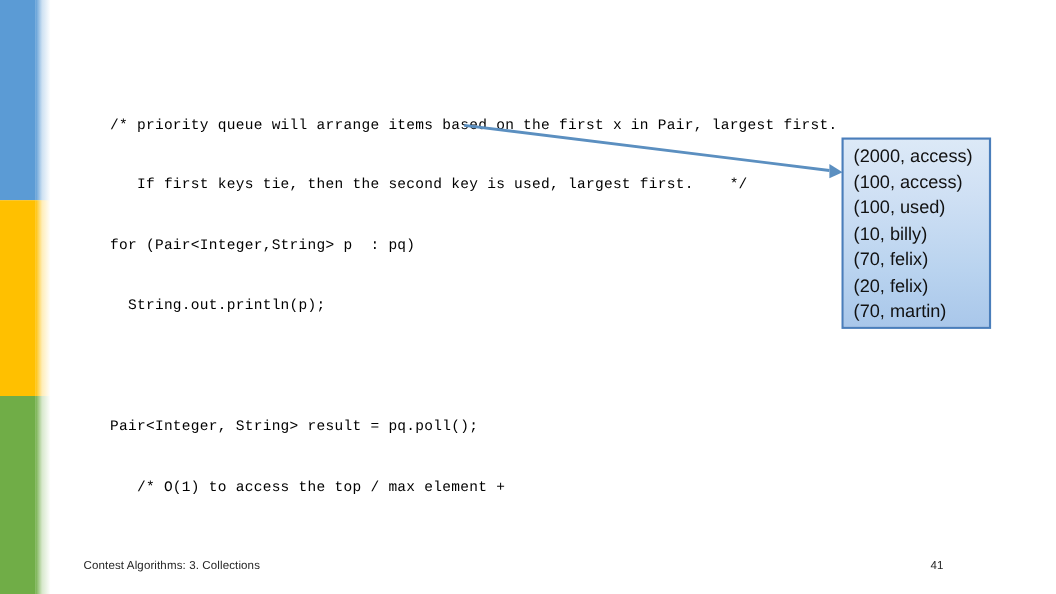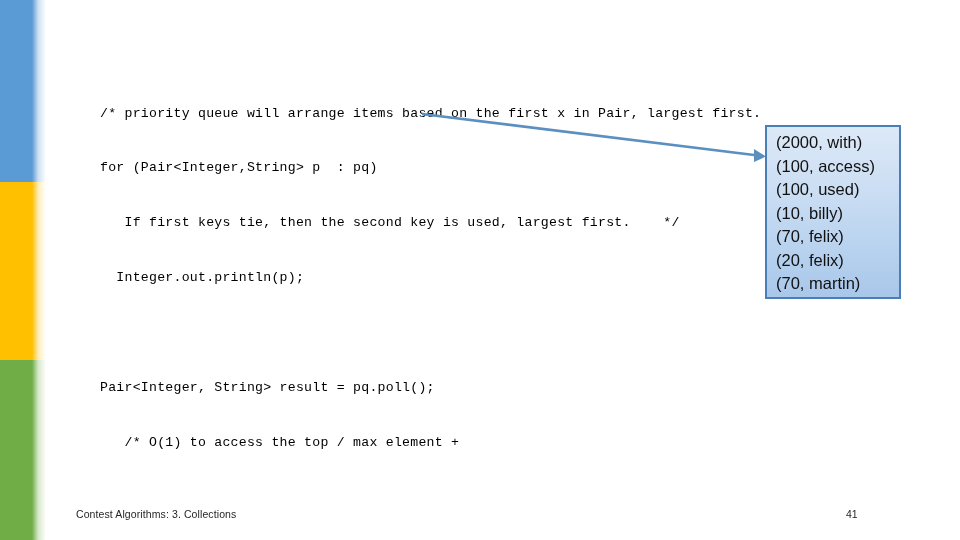--- a/index.html
+++ b/index.html
@@ -142,23 +142,23 @@
     <div class="sidebar-block" id="bar-green">
       <div class="solid"></div>
       <div class="fade"></div>
     </div>
   </div>
 
   <div class="code-area">
 
     <div class="code-block">
       <div class="code-line">/* priority queue will arrange items based on the first x in Pair, largest first.</div>
+      <div class="code-line">   If first keys tie, then the second key is used, largest first.    */</div>
       <div class="code-line">for (Pair&lt;Integer,String&gt; p  : pq)</div>
-      <div class="code-line">   If first keys tie, then the second key is used, largest first.    */</div>
-      <div class="code-line">  Integer.out.println(p);</div>
+      <div class="code-line">  String.out.println(p);</div>
     </div>
 
     <div class="gap-1"></div>
 
     <div class="code-block">
       <div class="code-line">Pair&lt;Integer, String&gt; result = pq.poll();</div>
       <div class="code-line">   /* O(1) to access the top / max element +</div>
       
       
       
@@ -166,21 +166,21 @@
     </div>
 
   </div>
 
   <svg class="arrow-svg" viewBox="0 0 370 70">
     <line x1="12" y1="14" x2="344" y2="55" stroke="#5b8fc0" stroke-width="2.6"></line>
     <polygon points="344,49 356,56.5 344,62" fill="#5b8fc0"></polygon>
   </svg>
 
   <div class="output-box">
-    <div class="output-line">(2000, with)</div>
+    <div class="output-line">(2000, access)</div>
     <div class="output-line">(100, access)</div>
     <div class="output-line">(100, used)</div>
     <div class="output-line">(10, billy)</div>
     <div class="output-line">(70, felix)</div>
     <div class="output-line">(20, felix)</div>
     <div class="output-line">(70, martin)</div>
   </div>
 
   <div class="footer-left">Contest Algorithms: 3. Collections</div>
   <div class="footer-right">41</div>

